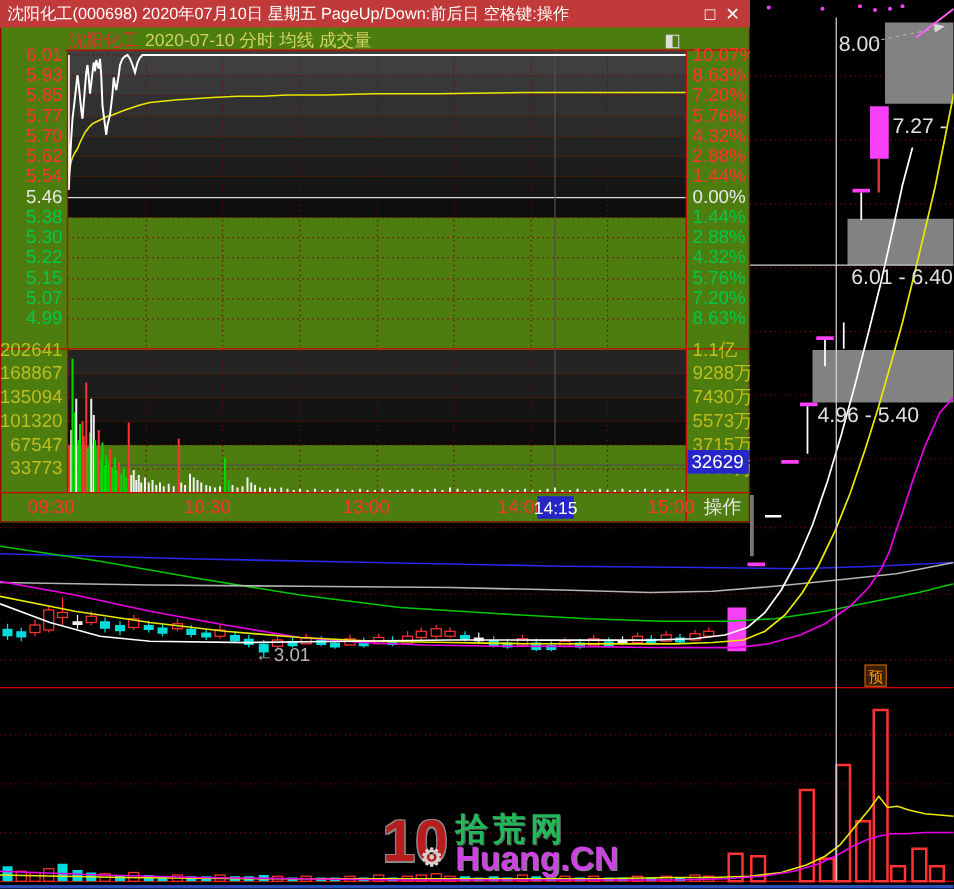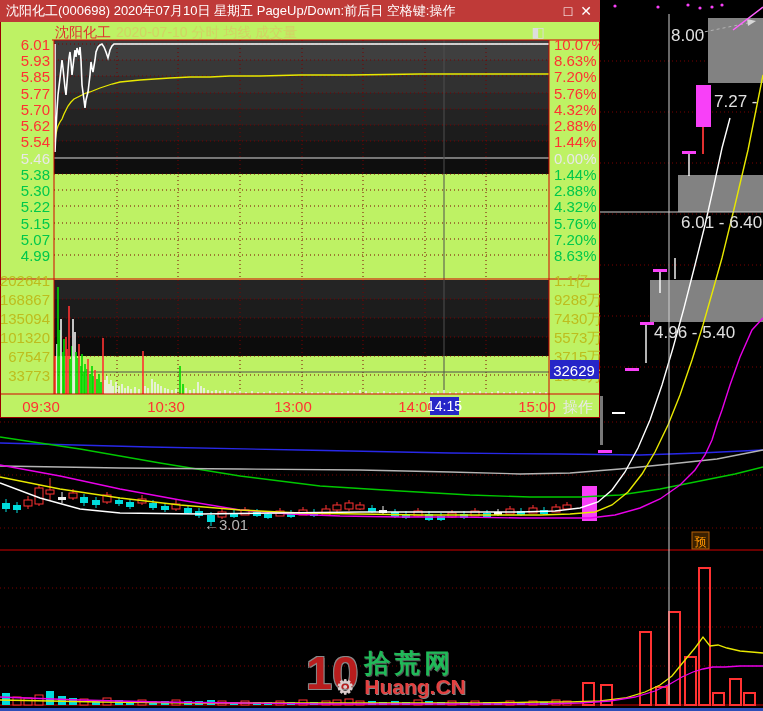--- a/index.html
+++ b/index.html
@@ -1,33 +1,33 @@
 <!DOCTYPE html>
 <html><head>
 <meta charset="utf-8">
 <style>
   html,body{margin:0;padding:0;background:#000;width:763px;height:711px;overflow:hidden;
     font-family:"Liberation Sans",sans-serif;}
   #stage{position:relative;width:763px;height:711px;background:#000;}
   #daily-svg{position:absolute;left:0;top:0;z-index:0;}
-  #panel{position:absolute;left:0;top:0;width:600px;height:418px;z-index:5;background:#bef264;}
+  #panel{position:absolute;left:0;top:0;width:600px;height:418px;z-index:5;background:#4d7c0f;}
   #titlebar{position:absolute;left:0;top:0;width:600px;height:22px;background:#bf3a38;
     display:flex;align-items:center;color:#fff;font-size:13px;}
   #titlebar .t{padding-left:6px;white-space:nowrap;flex:1 1 auto;overflow:hidden;}
   #titlebar .btns{display:flex;gap:8px;padding-right:8px;font-size:14px;line-height:1;}
   #titlebar .btns span{cursor:default;}
   #intraday-svg{position:absolute;left:0;top:22px;}
   #watermark{position:absolute;left:306px;top:650px;z-index:9;display:flex;align-items:flex-start;opacity:.95;}
   #wm-num{font-size:47px;font-weight:bold;color:#c21f1f;line-height:46px;
     text-shadow:1px 1px 0 #909090,-1px -1px 0 #909090,1px -1px 0 #909090,-1px 1px 0 #909090;position:relative;}
   #wm-gear{position:absolute;right:4px;top:14px;font-size:20px;color:#e8d8d8;text-shadow:none;}
   #wm-right{margin-left:6px;display:flex;flex-direction:column;}
   #wm-cn{font-size:26px;font-weight:bold;color:#22c55e;letter-spacing:4px;line-height:26px;
     text-shadow:1px 1px 0 #5a5a5a;}
-  #wm-latin{font-size:21px;font-weight:bold;color:#ef4444;line-height:20px;margin-top:1px;
+  #wm-latin{font-size:27px;font-weight:bold;color:#d946ef;line-height:20px;margin-top:1px;
     text-shadow:1px 1px 0 #8a8a8a;}
   text{font-family:"Liberation Sans",sans-serif;}
 </style>
 </head>
 <body>
 
 <div id="stage">
   <svg id="daily-svg" width="763" height="711" viewBox="0 0 763 711">
       <line x1="0" y1="61" x2="763" y2="61" stroke="#7a0000" stroke-width="1" stroke-dasharray="1 3"></line>
       <line x1="0" y1="112" x2="763" y2="112" stroke="#7a0000" stroke-width="1" stroke-dasharray="1 3"></line>

